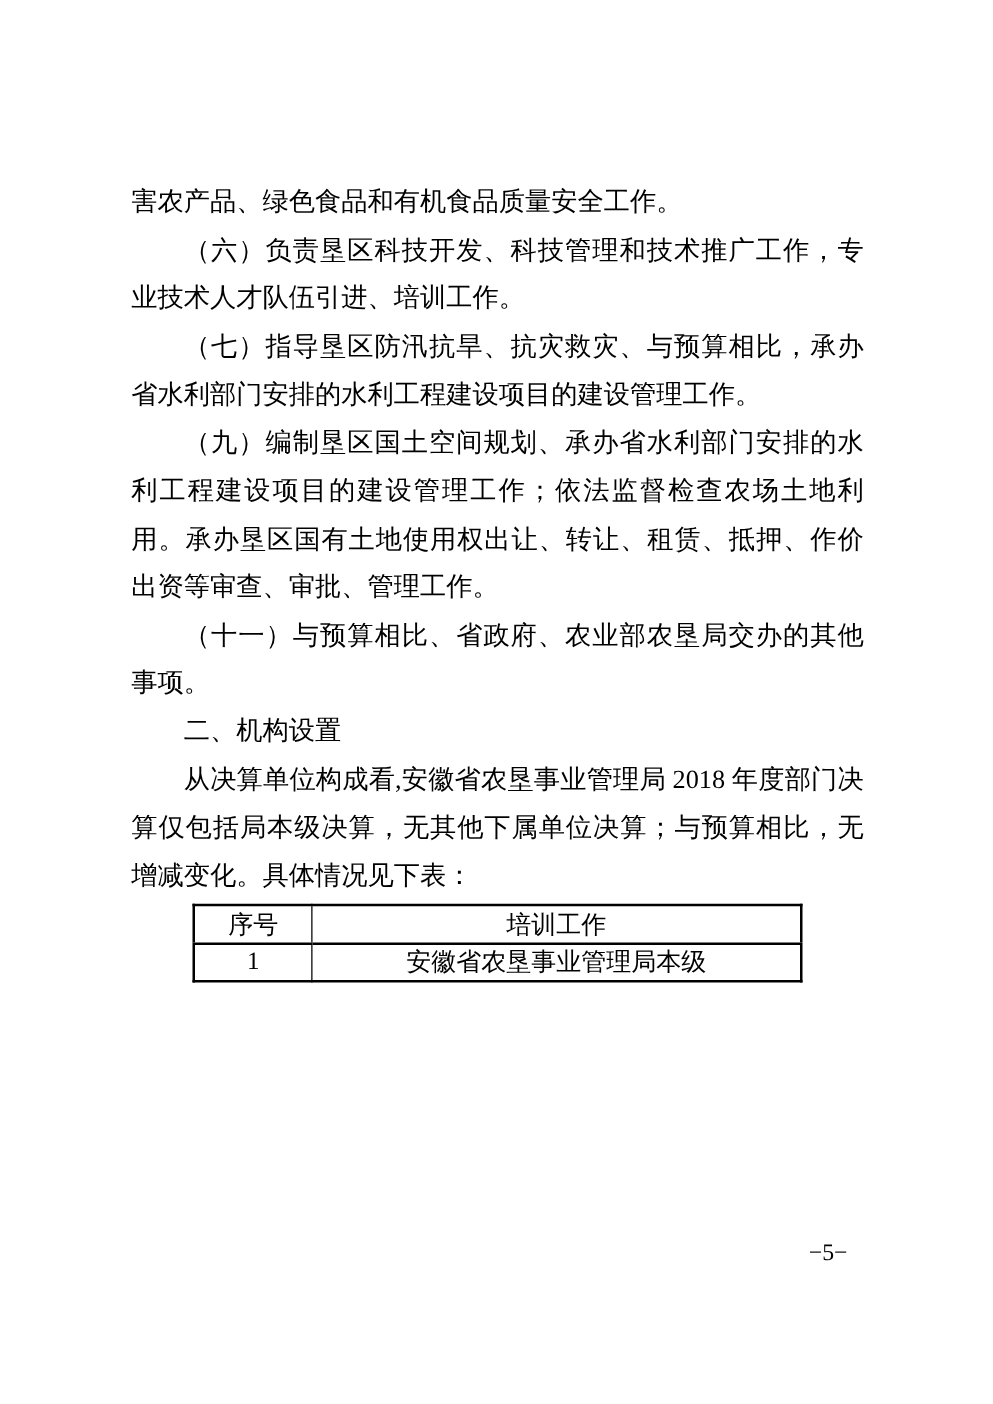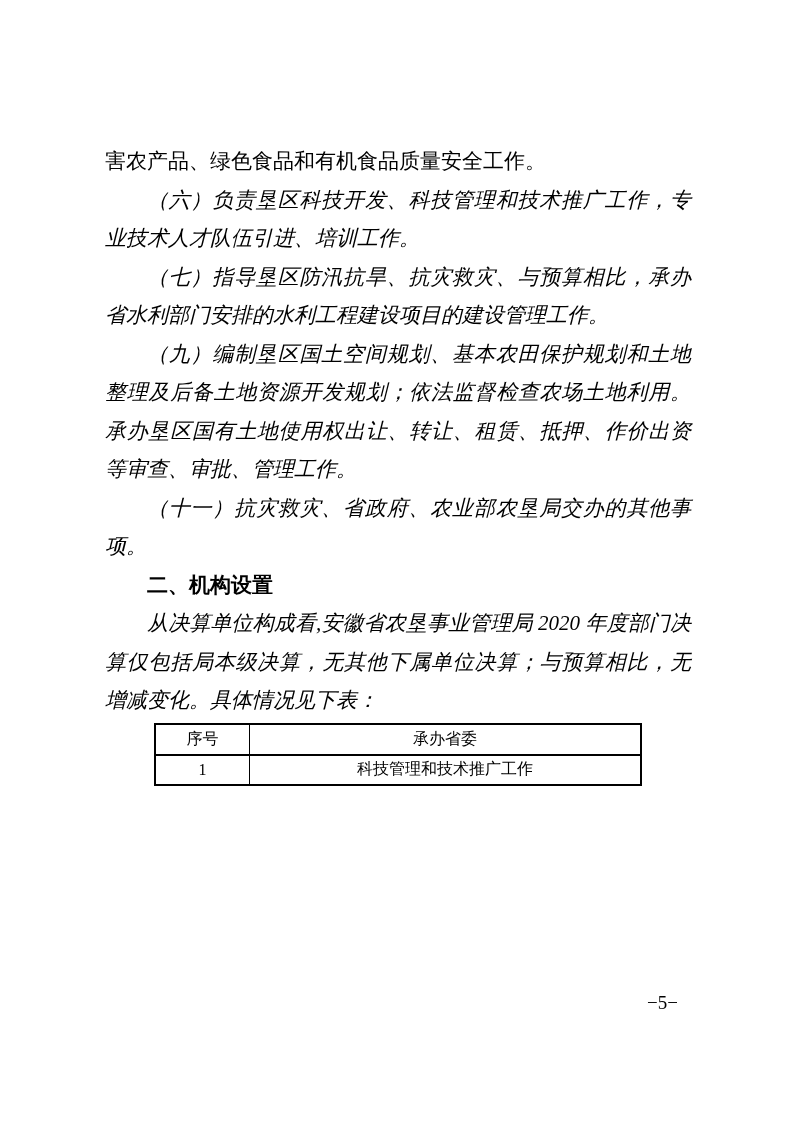--- a/index.html
+++ b/index.html
@@ -25,41 +25,40 @@
   .para {
     margin: 0;
     font-size: 21px;
     line-height: 38.5px;
     text-align: justify;
     text-justify: inter-ideograph;
     word-break: break-all;
   }
   .indent {
     text-indent: 42px;
-    font-style: italic;
   }
   .heading {
     margin: 0;
     font-family: "Liberation Sans", "DejaVu Sans", sans-serif;
-    font-weight: bold;
+    font-weight: normal;
     font-size: 21px;
     line-height: 38.5px;
     text-indent: 42px;
   }
   table.units {
     border-collapse: collapse;
     width: 488px;
     margin: 3px auto 0 auto;
     border: 2px solid #000000;
     table-layout: fixed;
   }
   table.units th, table.units td {
     border: 1px solid #000000;
     font-weight: normal;
-    font-size: 16px;
+    font-size: 20px;
     text-align: center;
     vertical-align: middle;
     padding: 0;
     height: 28px;
     font-family: "Liberation Serif", "DejaVu Serif", serif;
   }
   table.units thead th {
     border-bottom: 2px solid #000000;
     height: 29px;
   }
@@ -82,40 +81,40 @@
 <div class="page">
   <div class="content">
 
     <p class="para">害农产品、绿色食品和有机食品质量安全工作。</p>
 
     <p class="para indent">（六）负责垦区科技开发、科技管理和技术推广工作，专业技术人才队伍引进、培训工作。</p>
 
     <p class="para indent">（七）指导垦区防汛抗旱、抗灾救灾、与预算相比，承办省水利部门安排的水利工程建设项目的建设管理工作。</p>
 
 
-    <p class="para indent">（九）编制垦区国土空间规划、基本农田保护规划和土地整理及后备土地资源开发规划；依法监督检查农场土地利用。承办垦区国有土地使用权出让、转让、租赁、抵押、作价出资等审查、审批、管理工作。</p>
+    <p class="para indent">（九）编制垦区国土空间规划、承办省水利部门安排的水利工程建设项目的建设管理工作；依法监督检查农场土地利用。承办垦区国有土地使用权出让、转让、租赁、抵押、作价出资等审查、审批、管理工作。</p>
 
 
-    <p class="para indent">（十一）抗灾救灾、省政府、农业部农垦局交办的其他事项。</p>
+    <p class="para indent">（十一）与预算相比、省政府、农业部农垦局交办的其他事项。</p>
 
     <h2 class="heading">二、机构设置</h2>
 
-    <p class="para indent">从决算单位构成看,安徽省农垦事业管理局 2020 年度部门决算仅包括局本级决算，无其他下属单位决算；与预算相比，无增减变化。具体情况见下表：</p>
+    <p class="para indent">从决算单位构成看,安徽省农垦事业管理局 2018 年度部门决算仅包括局本级决算，无其他下属单位决算；与预算相比，无增减变化。具体情况见下表：</p>
 
     <table class="units">
       <thead>
         <tr>
           <th class="col-index">序号</th>
-          <th>承办省委</th>
+          <th>培训工作</th>
         </tr>
       </thead>
       <tbody>
         <tr>
           <td class="col-index">1</td>
-          <td>科技管理和技术推广工作</td>
+          <td>安徽省农垦事业管理局本级</td>
         </tr>
       </tbody>
     </table>
 
   </div>
 
   <div class="page-number">−5−</div>
 </div>
 
 </body></html>

